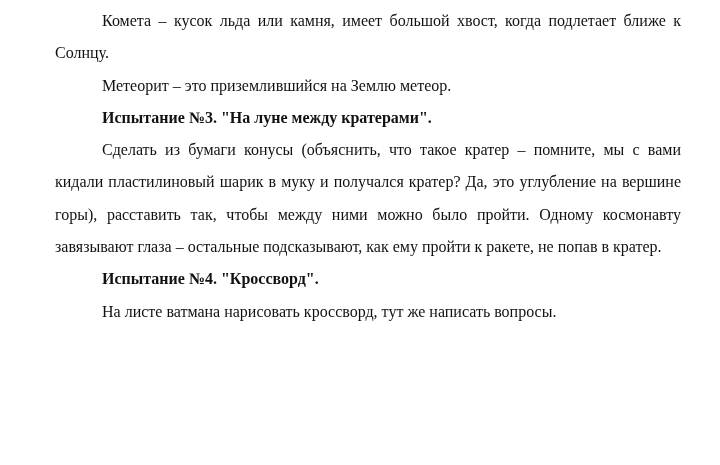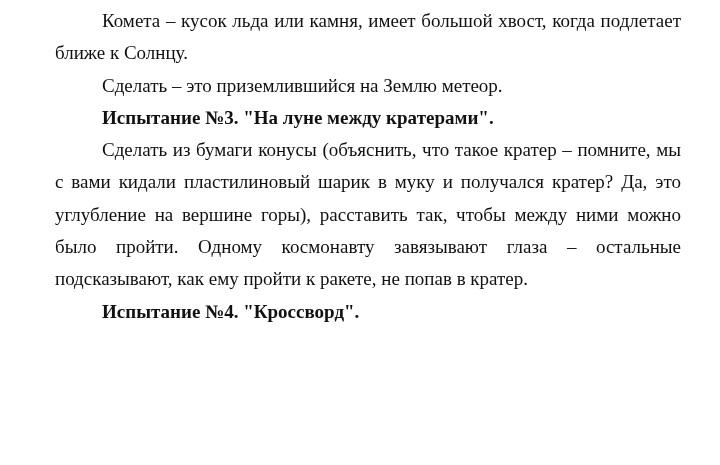--- a/index.html
+++ b/index.html
@@ -3,21 +3,21 @@
 <meta charset="utf-8">
 <style>
   html, body { margin: 0; padding: 0; background: #ffffff; }
   body { width: 720px; height: 465px; overflow: hidden; position: relative; }
   .page {
     position: absolute;
     left: 55px;
     top: 5px;
     width: 626px;
     font-family: "Liberation Serif", serif;
-    font-size: 19px;
+    font-size: 16px;
     line-height: 32.3px;
     color: #111111;
   }
   .p {
     margin: 0;
     text-indent: 47px;
     text-align: justify;
   }
   .p.last-line-left { text-align-last: left; }
   .h {
@@ -25,17 +25,18 @@
     text-indent: 47px;
     font-weight: bold;
     text-align: left;
   }
 </style>
 </head>
 <body>
 
 <div class="page">
   <p class="p last-line-left">Комета – кусок льда или камня, имеет большой хвост, когда подлетает ближе к Солнцу.</p>
-  <p class="p last-line-left">Сделать – это приземлившийся на Землю метеор.</p>
+  <p class="p last-line-left">Метеорит – это приземлившийся на Землю метеор.</p>
   <p class="h">Испытание №3. "На луне между кратерами".</p>
   <p class="p last-line-left">Сделать из бумаги конусы (объяснить, что такое кратер – помните, мы с вами кидали пластилиновый шарик в муку и получался кратер? Да, это углубление на вершине горы), расставить так, чтобы между ними можно было пройти. Одному космонавту завязывают глаза – остальные подсказывают, как ему пройти к ракете, не попав в кратер.</p>
   <p class="h">Испытание №4. "Кроссворд".</p>
+  <p class="p last-line-left">На листе ватмана нарисовать кроссворд, тут же написать вопросы.</p>
 </div>
 
 </body></html>

